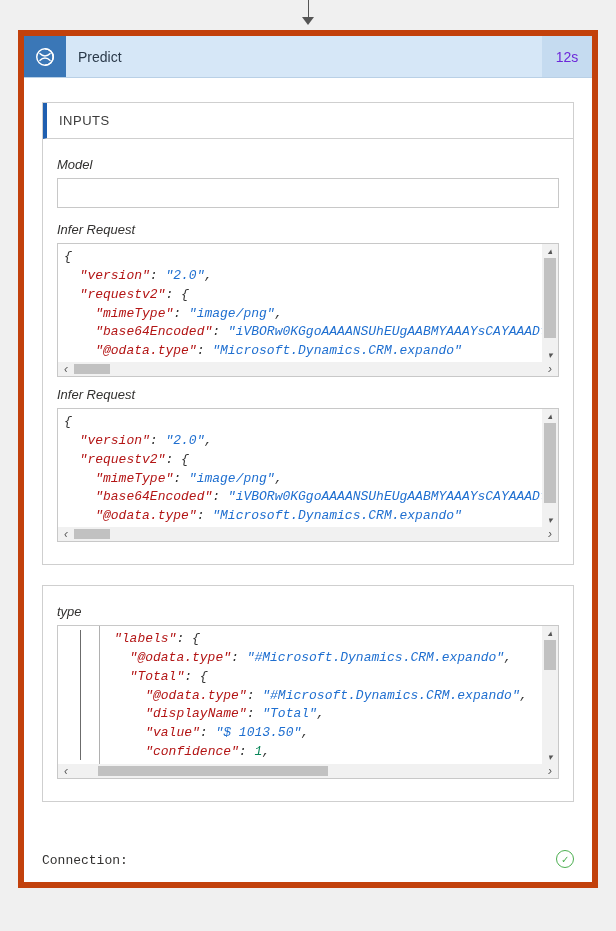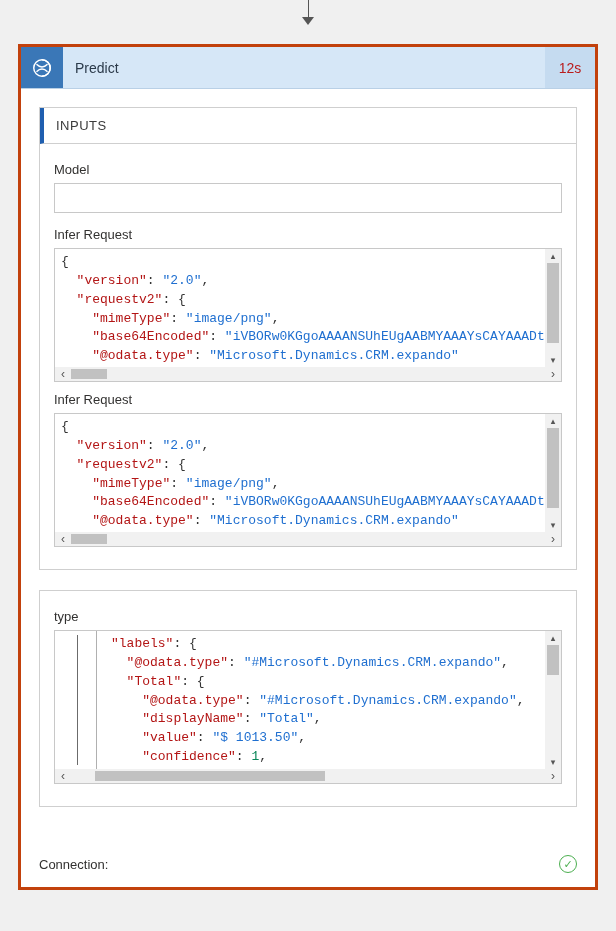--- a/index.html
+++ b/index.html
@@ -31,24 +31,24 @@
   }
   .arrow-in .head {
     width:0;height:0;
     border-left:6px solid transparent;
     border-right:6px solid transparent;
     border-top:8px solid #555;
     margin: -1px auto 0 auto;
   }
   .card {
     position: absolute;
-    left: 18px; top: 44px;
+    left: 18px; top: 30px;
     width: 580px;
     background: #fff;
-    border: 3px solid #c2410c;
+    border: 6px solid #c2410c;
   }
   .card-header {
     display: flex;
     align-items: stretch;
     height: 42px;
     background: #d6e7f7;
     border-bottom: 1px solid #b9d0e6;
   }
   .card-header .iconbox {
     width: 42px;
@@ -61,39 +61,41 @@
     display: flex; align-items: center;
     padding-left: 12px;
     font-size: 14px;
     color: #2b3a4a;
   }
   .card-header .timing {
     width: 50px;
     background: #c5dbf0;
     display:flex;align-items:center;justify-content:center;
     font-size: 14px;
-    color: #b91c1c;
+    color: #6d28d9;
   }
   .card-body {
     padding: 18px 18px 60px 18px;
+    margin-top: 6px;
   }
   .section {
     border: 1px solid #cfcfcf;
     margin-bottom: 20px;
   }
   .section-header {
     border-left: 4px solid #1f5fb0;
     border-bottom: 1px solid #cfcfcf;
     padding: 10px 12px;
     font-size: 13px;
     letter-spacing: 0.5px;
     color: #3b3b3b;
   }
   .section-body {
     padding: 12px 14px 16px 14px;
+    font-style: italic;
   }
   .field-label {
     font-size: 13px;
     color: #323130;
     margin: 6px 0 6px 0;
   }
   .field-input {
     width: 100%;
     height: 30px;
     border: 1px solid #c8c8c8;
@@ -158,21 +160,21 @@
     top:4px; bottom:4px;
   }
   
   .k { color:#b31515; } 
   .s { color:#1f6fd0; } 
   .n { color:#098658; } 
   .p { color:#333; }    
   .footer {
     position:absolute; left:18px; right:18px; bottom:14px;
     font-size:13px; color:#323130;
-    display:flex; align-items:center; justify-content:space-between;
+    display:flex; align-items:flex-end; justify-content:space-between;font-family:Liberation Mono, monospace;
   }
   .status-ok {
     width:18px;height:18px;border:1.5px solid #4caf50;border-radius:50%;
     display:flex;align-items:center;justify-content:center;
     color:#4caf50;font-size:11px;
   }
 </style>
 </head>
 <body>
 

